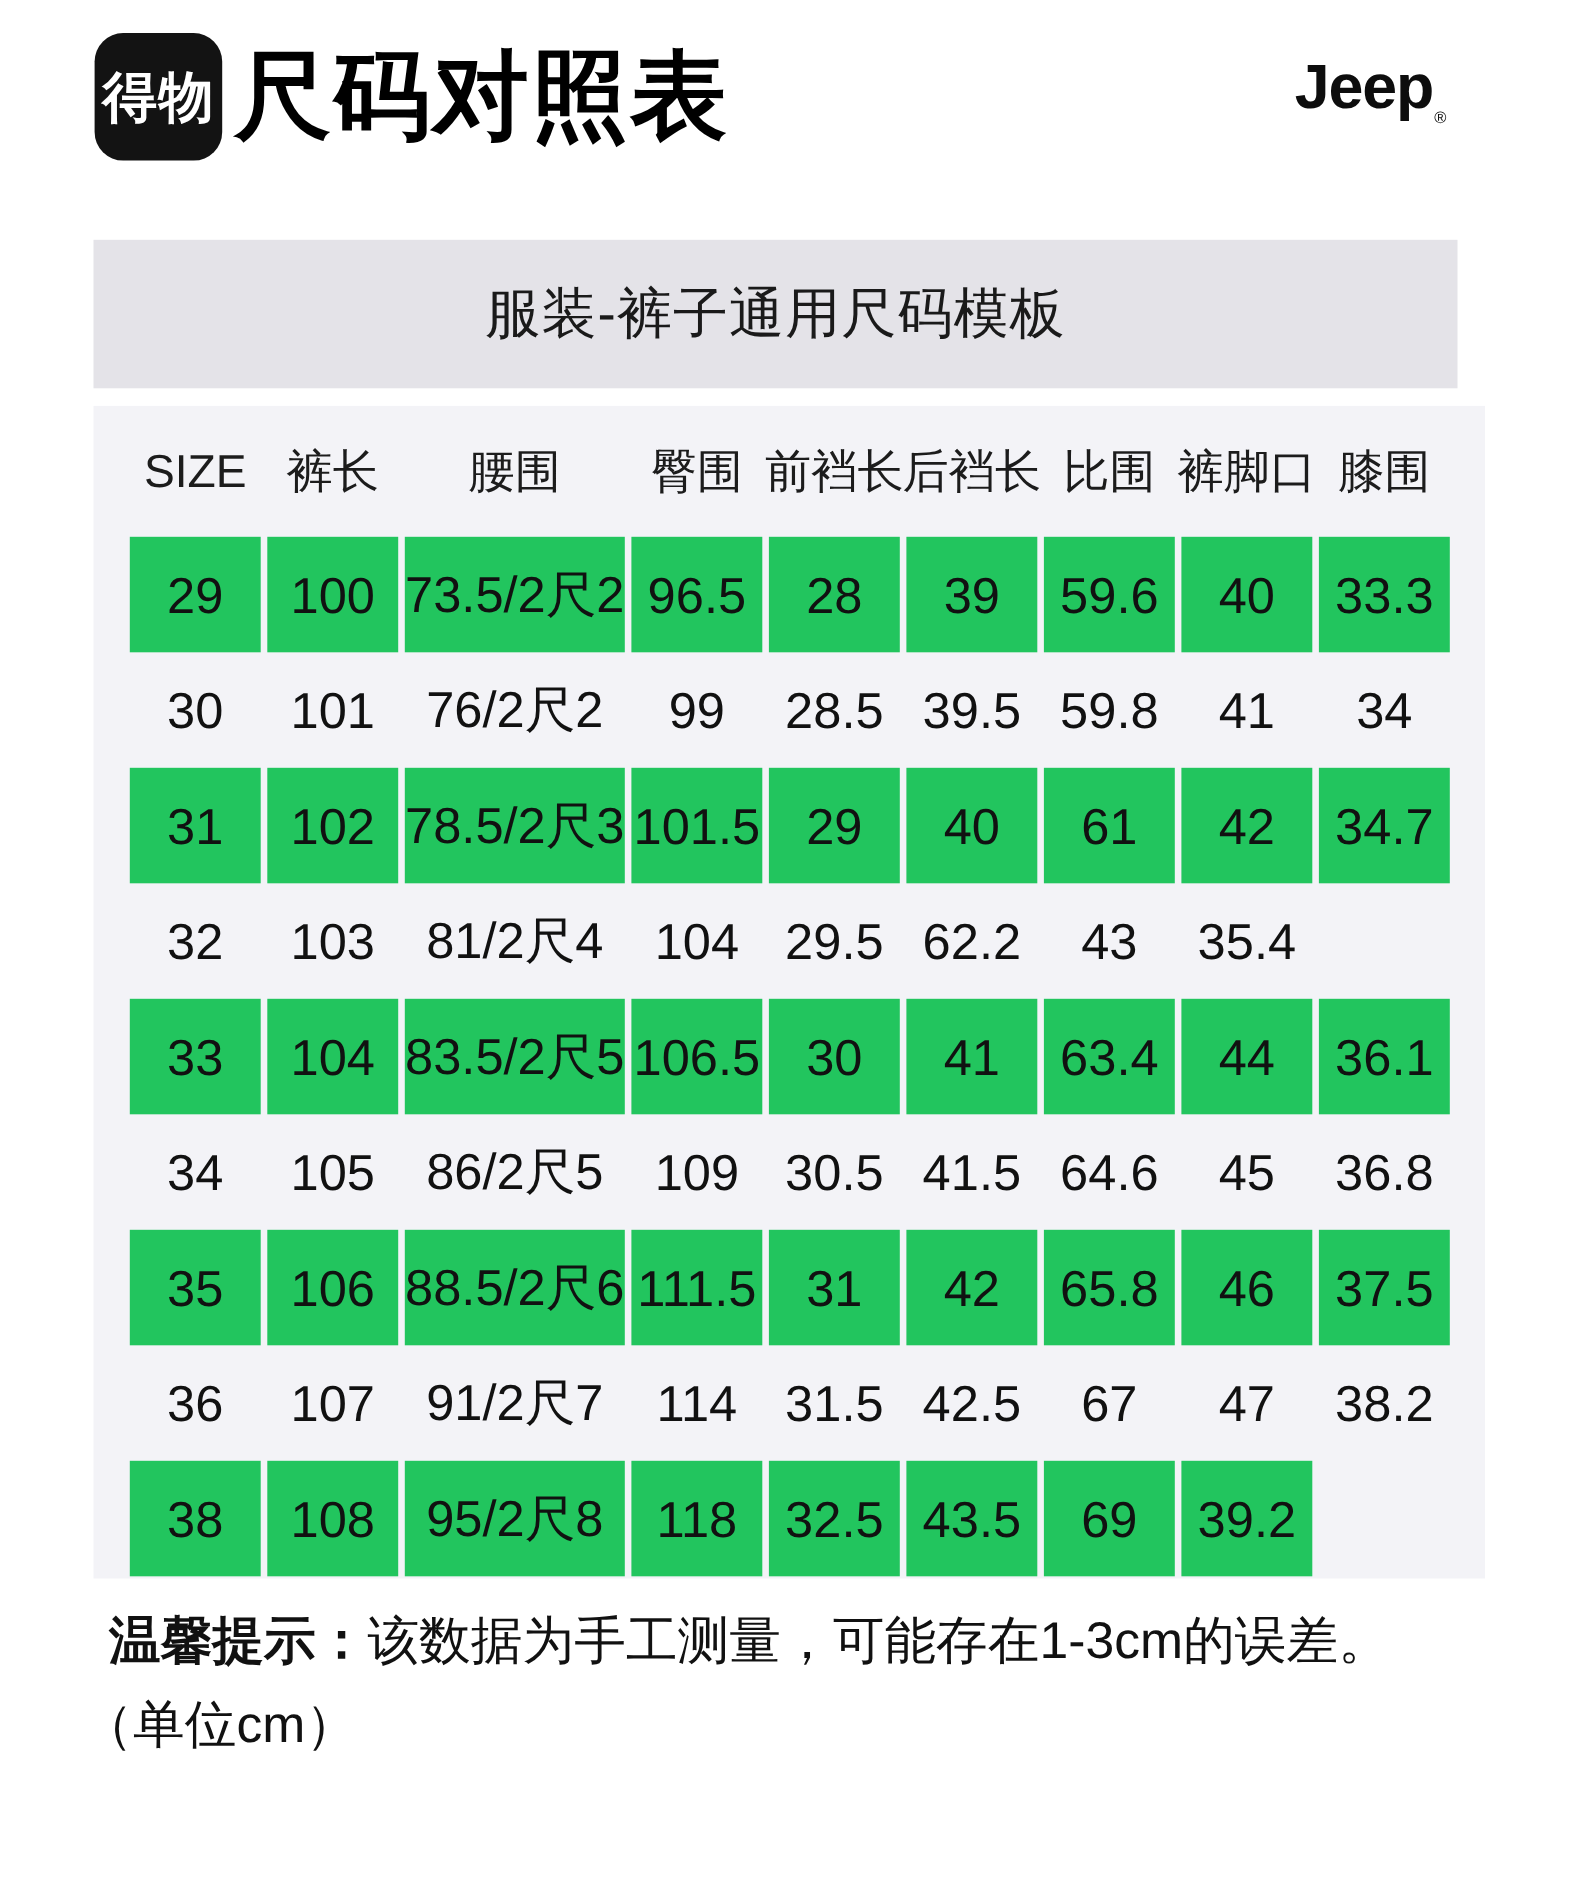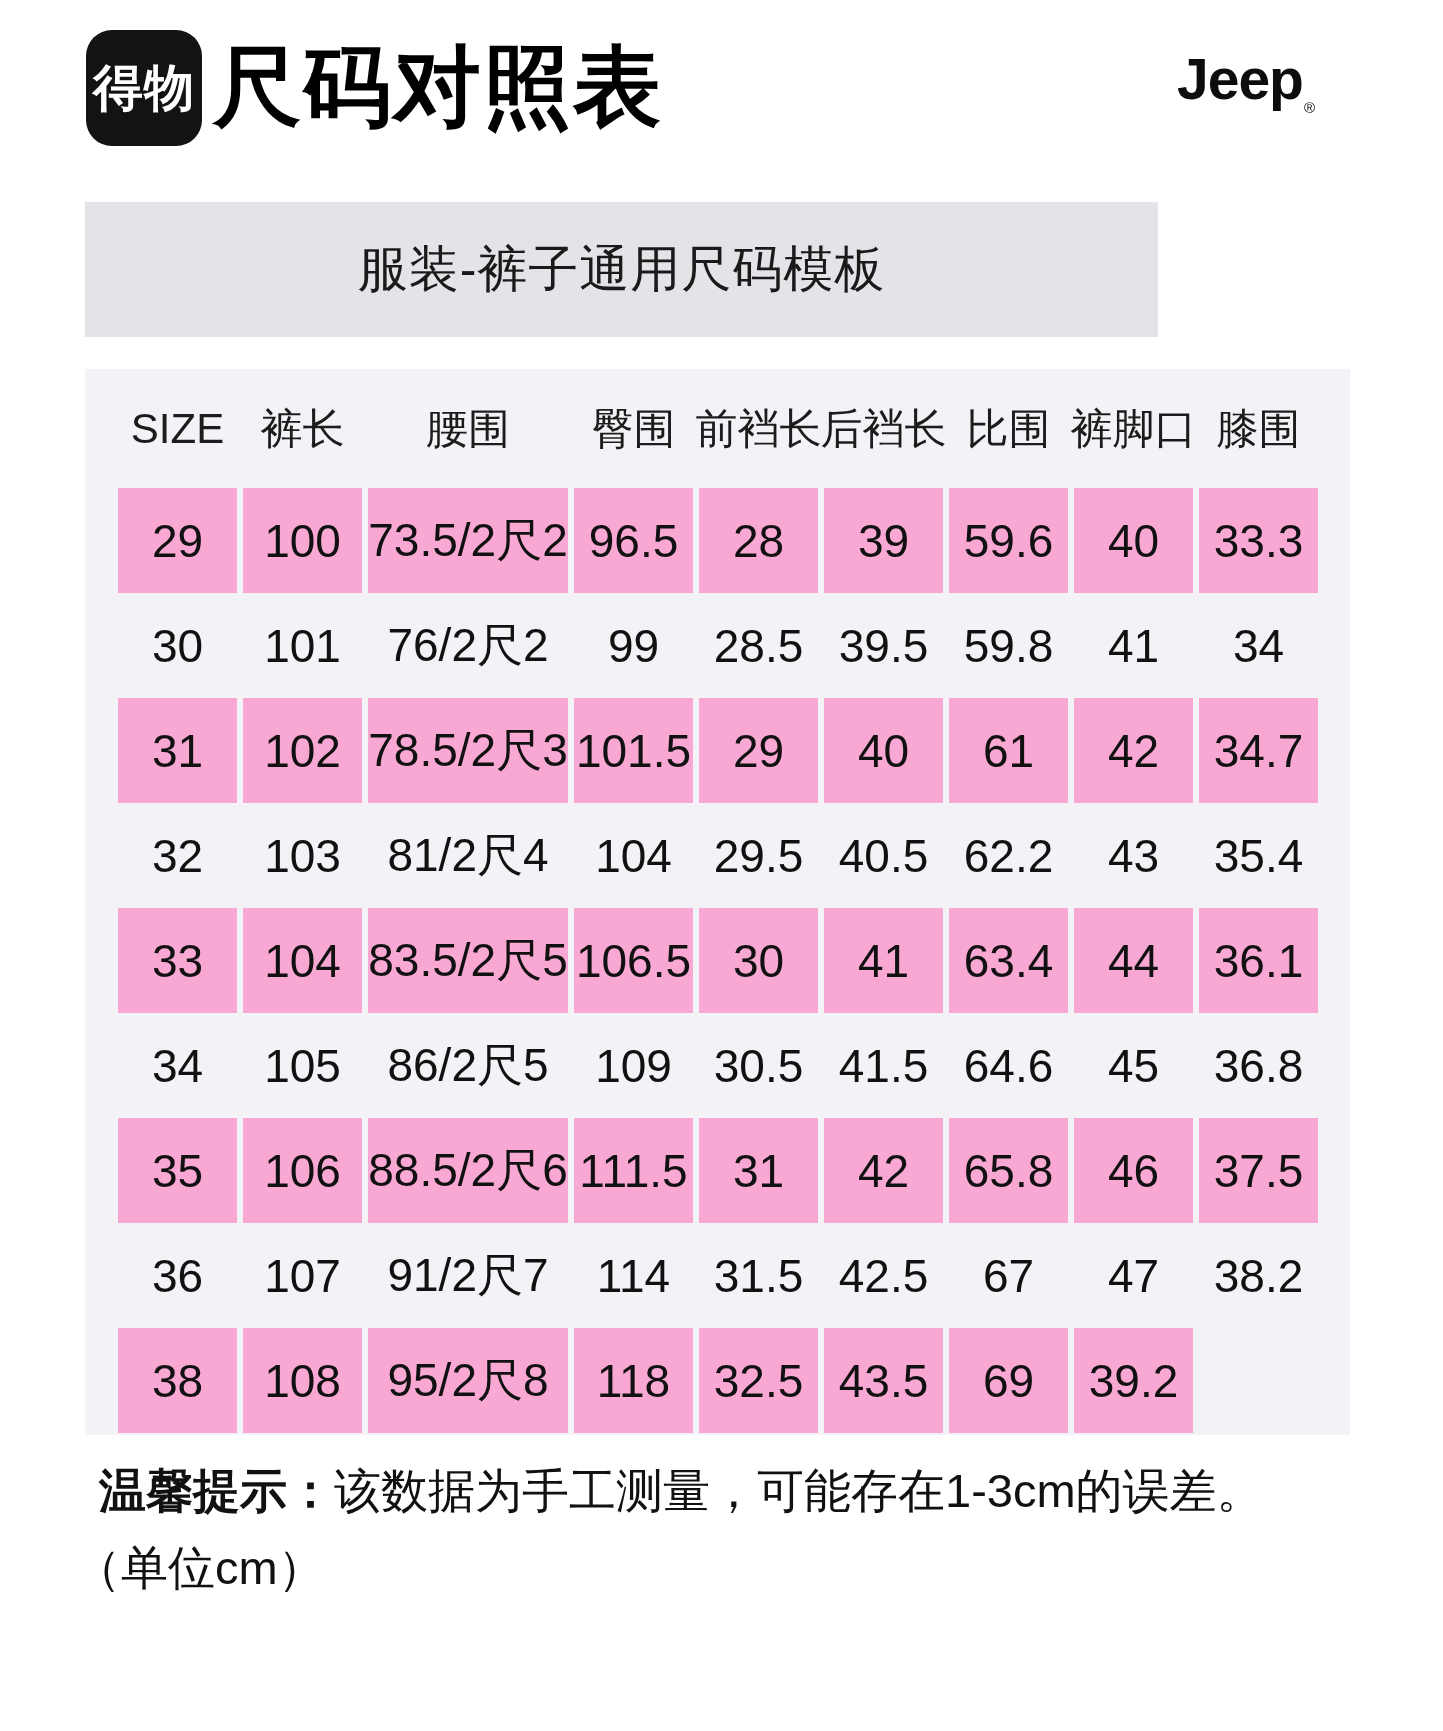--- a/index.html
+++ b/index.html
@@ -20,21 +20,21 @@
   }
   .brand {
     position:absolute; right:130px; top:46px;
     font-size:57px; font-weight:800; letter-spacing:-1px; color:#0d0d0d;
     white-space:nowrap;
   }
   .brand .reg { font-size:15px; font-weight:400; vertical-align:baseline; position:relative; top:14px; left:1px; }
 
   
   .banner {
-    position:absolute; left:85px; top:202px; width:1073px; height:135px;
+    position:absolute; left:85px; top:218px; width:1240px; height:135px;
     background:#E4E3E8;
     display:flex; align-items:center; justify-content:center;
   }
   .banner span { font-size:50px; font-weight:500; color:#1a1a1a; letter-spacing:1px; }
 
   
   .size-table {
     position:absolute; left:85px; top:369px; width:1265px; height:1066px;
     background:#F3F3F7; overflow:hidden;
   }
@@ -45,21 +45,21 @@
     padding:0 32px 0 33px;
   }
   .th {
     height:119px; display:flex; align-items:center; justify-content:center;
     font-size:42px; font-weight:400; color:#1c1c1c; white-space:nowrap;
   }
   .td {
     height:105px; display:flex; align-items:center; justify-content:center;
     font-size:46px; font-weight:400; color:#111; white-space:nowrap;
   }
-  .tr.white .td { background:#f9a8d4; }
+  .tr.white .td { background:#22c55e; }
 
   
   .note {
     position:absolute; left:99px; top:1460px; width:1300px;
     font-size:47px; line-height:62px; color:#111; white-space:nowrap;
   }
   .note b { font-weight:700; }
   .unit {
     position:absolute; left:74px; top:1537px;
     font-size:47px; line-height:62px; color:#111; white-space:nowrap;
@@ -127,21 +127,20 @@
           <div class="td">61</div>
           <div class="td">42</div>
           <div class="td">34.7</div>
         </div>
         <div class="tr">
           <div class="td">32</div>
           <div class="td">103</div>
           <div class="td">81/2尺4</div>
           <div class="td">104</div>
           <div class="td">29.5</div>
-          <div class="td">40.5</div>
           <div class="td">62.2</div>
           <div class="td">43</div>
           <div class="td">35.4</div>
         </div>
         <div class="tr white">
           <div class="td">33</div>
           <div class="td">104</div>
           <div class="td">83.5/2尺5</div>
           <div class="td">106.5</div>
           <div class="td">30</div>

